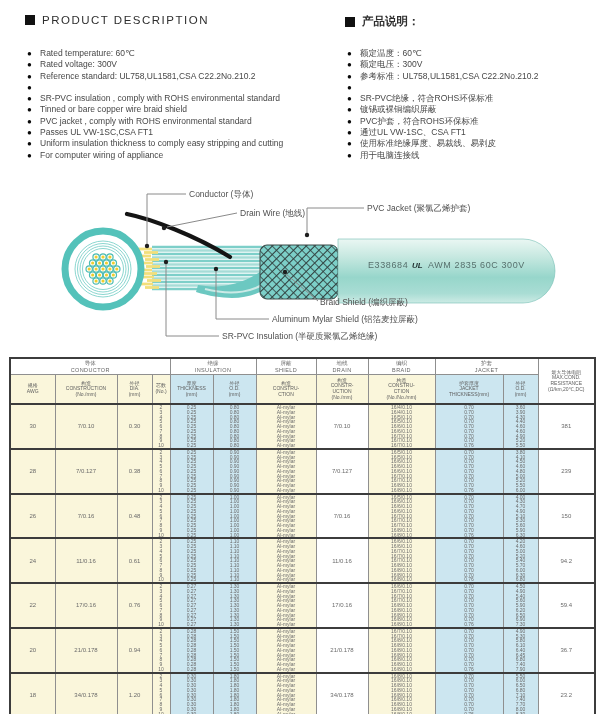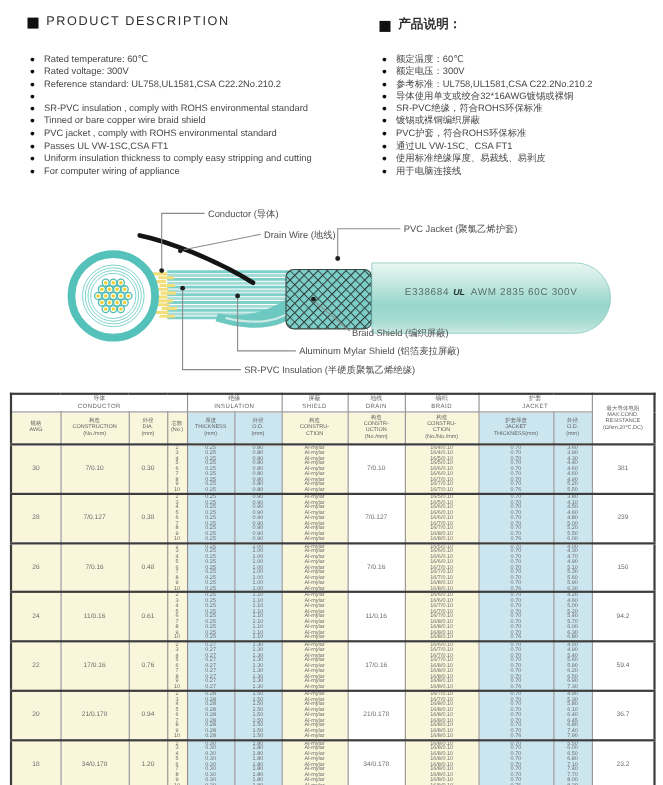--- a/index.html
+++ b/index.html
@@ -1,19 +1,19 @@
 <!DOCTYPE html>
 <html><head>
 <meta charset="utf-8">
 <style>
   html,body{margin:0;padding:0;background:#fff;}
   .page{position:relative;width:603px;height:714px;background:#fff;overflow:hidden;
         font-family:"Liberation Sans","DejaVu Sans",sans-serif;}
   
-  .sec-title{position:absolute;display:flex;align-items:flex-end;gap:7px;color:#2e2e2e;}
+  .sec-title{position:absolute;display:flex;align-items:center;gap:7px;color:#2e2e2e;}
   .sq{width:10px;height:10px;background:#111;display:inline-block;}
   .t-en{font-size:11.5px;letter-spacing:1.5px;color:#2e2e2e;}
   .t-cn{font-size:11.5px;font-weight:700;color:#2e2e2e;}
   
   .blist{position:absolute;list-style:none;margin:0;padding:0;}
   .blist li{display:flex;align-items:flex-start;height:11.3px;}
   .blt{font-size:8px;line-height:11px;width:13px;color:#0a0a0a;flex:0 0 13px;}
   .btxt{font-size:8.5px;line-height:11px;color:#474747;white-space:nowrap;}
   
   .cons-head{top:167px;left:25px;}
@@ -107,21 +107,20 @@
       <li>
         <span class="blt">●</span>
         <span class="btxt">额定电压：300V</span>
       </li>
       <li>
         <span class="blt">●</span>
         <span class="btxt">参考标准：UL758,UL1581,CSA C22.2No.210.2</span>
       </li>
       <li>
         <span class="blt">●</span>
-        <span class="btxt">导体使用单支或绞合32*16AWG镀锡或裸铜</span>
       </li>
       <li>
         <span class="blt">●</span>
         <span class="btxt">SR-PVC绝缘，符合ROHS环保标准</span>
       </li>
       <li>
         <span class="blt">●</span>
         <span class="btxt">镀锡或裸铜编织屏蔽</span>
       </li>
       <li>

